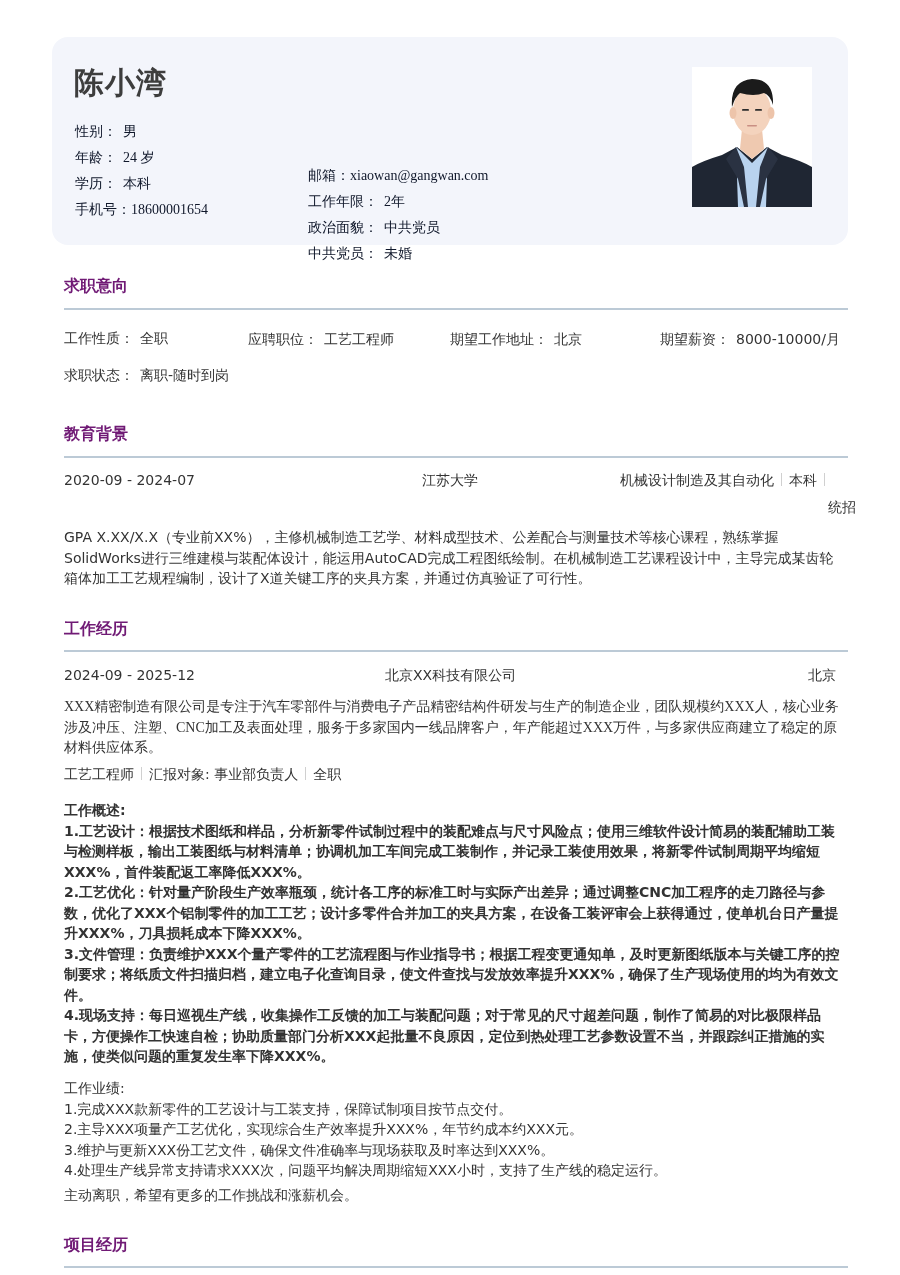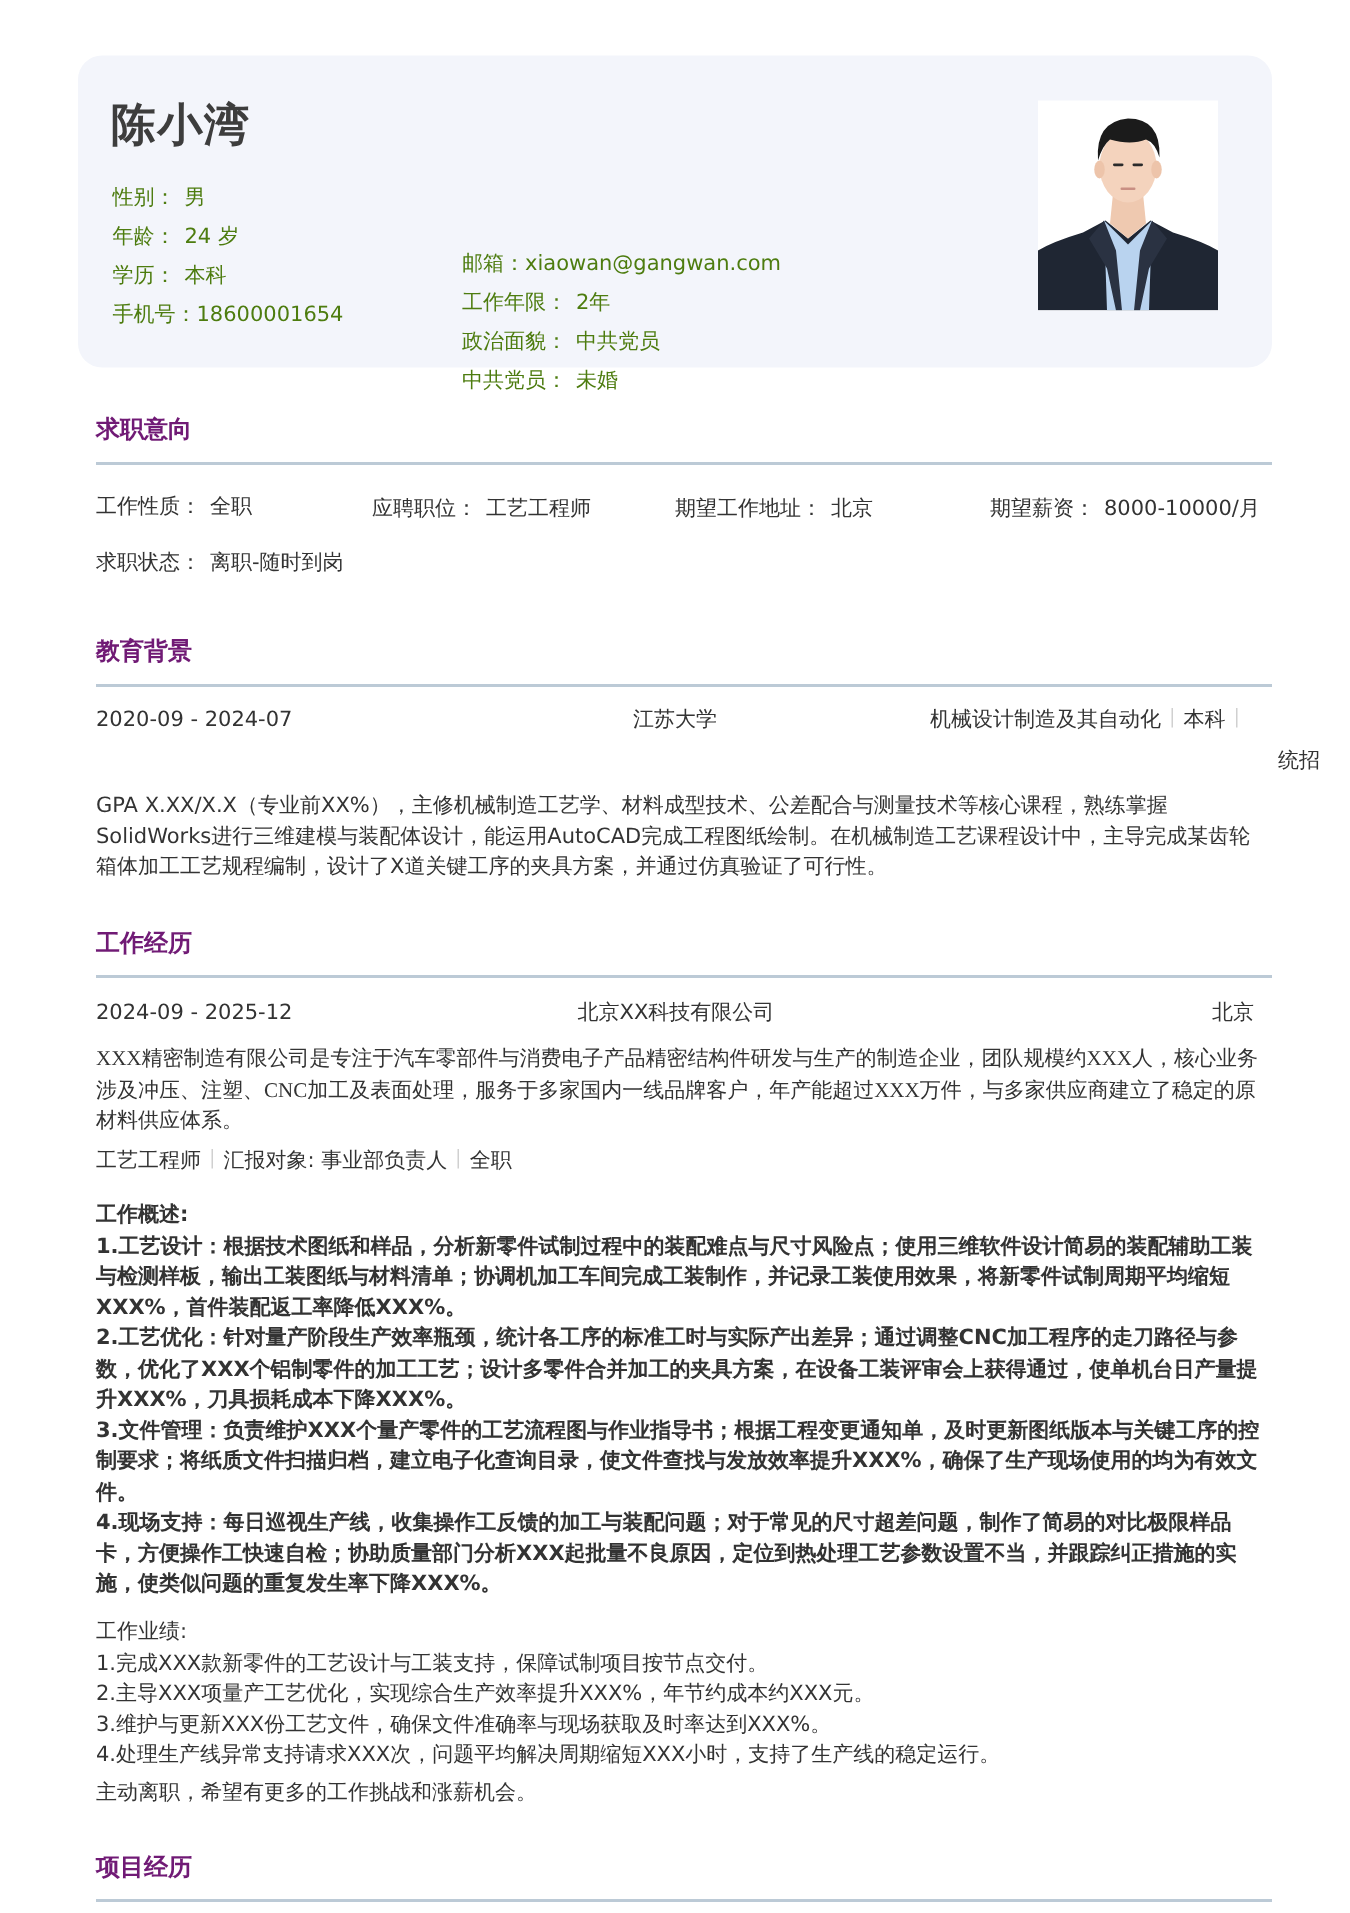--- a/index.html
+++ b/index.html
@@ -10,21 +10,21 @@
     position: absolute; left: 52px; top: 37px; width: 796px; height: 208px;
     background: #f3f5fb; border-radius: 16px;
   }
   .name {
     position: absolute; left: 22px; top: 26px; font-size: 30px; font-weight: bold;
     color: #3d3d3d; letter-spacing: 1px;
   }
   .info-col { position: absolute; top: 82px; }
   .info-col.left { left: 23px; }
   .info-col.right { left: 256px; margin-top: 44px; }
-  .info-row { height: 26px; line-height: 26px; font-size: 14px; color: #4d7c0f; white-space: nowrap; }
+  .info-row { height: 26px; line-height: 26px; font-size: 14px; color: #0f172a; white-space: nowrap; font-family: Liberation Serif, serif; }
   .info-row .val { margin-left: 6px; }
   .info-row.tight .val { margin-left: 0; }
   .photo {
     position: absolute; left: 640px; top: 30px; width: 120px; height: 140px;
     background: #ffffff; overflow: hidden;
   }
 
   .section-title {
     position: absolute; left: 64px; font-size: 16px; font-weight: bold; color: #701a75;
   }
@@ -99,21 +99,21 @@
 <div class="row-text label-val" style="left:64px; top:365px;"><span class="lbl">求职状态：</span><span class="v">离职-随时到岗</span></div>
 
 <div class="section-title" style="top:424px;">教育背景</div>
 <div class="section-line" style="top:456px;"></div>
 
 <div class="row-text" style="left:64px; top:470px;">2020-09 - 2024-07</div>
 <div class="row-text" style="left:422px; top:470px;">江苏大学</div>
 <div class="row-text" style="left:620px; top:470px;">
   <span>机械设计制造及其自动化</span><span class="sep"></span><span>本科</span><span class="sep"></span>
 </div>
-<div class="row-text" style="left:852px; top:497px;">统招</div>
+<div class="row-text" style="left:828px; top:497px;">统招</div>
 
 <div class="para" style="top:527px;">GPA X.XX/X.X（专业前XX%），主修机械制造工艺学、材料成型技术、公差配合与测量技术等核心课程，熟练掌握SolidWorks进行三维建模与装配体设计，能运用AutoCAD完成工程图纸绘制。在机械制造工艺课程设计中，主导完成某齿轮箱体加工工艺规程编制，设计了X道关键工序的夹具方案，并通过仿真验证了可行性。</div>
 
 <div class="section-title" style="top:619px;">工作经历</div>
 <div class="section-line" style="top:650px;"></div>
 
 <div class="row-text" style="left:64px; top:665px;">2024-09 - 2025-12</div>
 <div class="row-text" style="left:385px; top:665px;">北京XX科技有限公司</div>
 <div class="row-text" style="left:808px; top:665px;">北京</div>
 

